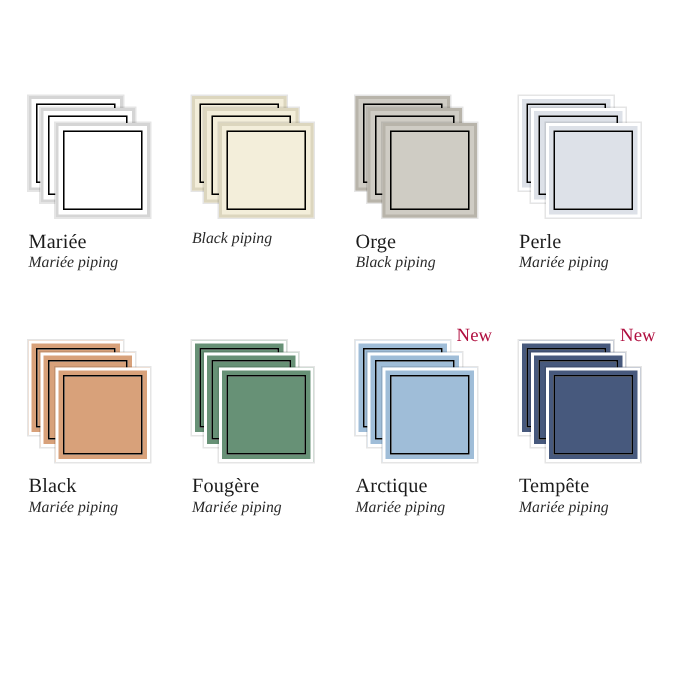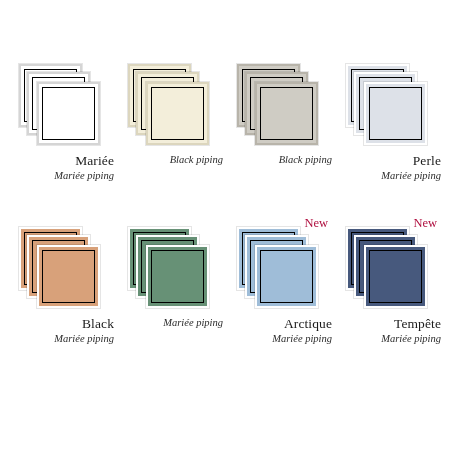--- a/index.html
+++ b/index.html
@@ -13,21 +13,20 @@
     font-family: "Liberation Serif", "DejaVu Serif", serif;
     overflow: hidden;
   }
 
   #swatch-board {
     position: relative;
     width: 450px;
     height: 450px;
     box-sizing: border-box;
     padding: 64px 4px 0 0;
-    text-align: right;
   }
 
   .swatch-grid {
     display: grid;
     grid-template-columns: repeat(4, 109px);
     grid-template-rows: 125px 125px;
     justify-content: center;
     row-gap: 38px;
   }
 
@@ -150,20 +149,21 @@
             <span style="position: absolute; inset: 3px; box-sizing: border-box; border: 1px solid rgb(179, 175, 164);"></span>
           </div>
       <div class="sq back1" style="background: rgb(207, 204, 196); border-width: 2px; border-style: solid; border-color: rgb(184, 180, 170); box-shadow: rgba(0, 0, 0, 0.1) 0px 0px 0px 1px; --line: #B3AFA4;">
             <span style="position: absolute; inset: 3px; box-sizing: border-box; border: 1px solid rgb(179, 175, 164);"></span>
           </div>
       <div class="sq front" style="background: rgb(207, 204, 196); border-width: 2px; border-style: solid; border-color: rgb(184, 180, 170); box-shadow: rgba(0, 0, 0, 0.1) 0px 0px 0px 1px; --line: #B3AFA4;">
             <span style="position: absolute; inset: 3px; box-sizing: border-box; border: 1px solid rgb(179, 175, 164);"></span>
           </div>
     </div>
     <div class="labels">
+      <div class="name">Orge</div>
       <div class="piping">Black piping</div>
     </div>
   </div>
 
   <div class="swatch-cell">
 
     <div class="stack">
       <div class="sq back2" style="background: rgb(221, 225, 232); border-width: 2px; border-style: solid; border-color: rgb(255, 255, 255); box-shadow: rgba(0, 0, 0, 0.1) 0px 0px 0px 1px; --line: #FFFFFF;">
             <span style="position: absolute; inset: 3px; box-sizing: border-box; border: 1px solid rgb(255, 255, 255);"></span>
           </div>
@@ -206,20 +206,21 @@
             <span style="position: absolute; inset: 3px; box-sizing: border-box; border: 1px solid rgb(255, 255, 255);"></span>
           </div>
       <div class="sq back1" style="background: rgb(103, 145, 118); border-width: 2px; border-style: solid; border-color: rgb(255, 255, 255); box-shadow: rgba(0, 0, 0, 0.1) 0px 0px 0px 1px; --line: #FFFFFF;">
             <span style="position: absolute; inset: 3px; box-sizing: border-box; border: 1px solid rgb(255, 255, 255);"></span>
           </div>
       <div class="sq front" style="background: rgb(103, 145, 118); border-width: 2px; border-style: solid; border-color: rgb(255, 255, 255); box-shadow: rgba(0, 0, 0, 0.1) 0px 0px 0px 1px; --line: #FFFFFF;">
             <span style="position: absolute; inset: 3px; box-sizing: border-box; border: 1px solid rgb(255, 255, 255);"></span>
           </div>
     </div>
     <div class="labels">
+      <div class="name">Fougère</div>
       <div class="piping">Mariée piping</div>
     </div>
   </div>
 
   <div class="swatch-cell">
     <div class="new-badge" style="color: rgb(176, 16, 64);">New</div>
     <div class="stack">
       <div class="sq back2" style="background: rgb(159, 189, 216); border-width: 2px; border-style: solid; border-color: rgb(255, 255, 255); box-shadow: rgba(0, 0, 0, 0.1) 0px 0px 0px 1px; --line: #FFFFFF;">
             <span style="position: absolute; inset: 3px; box-sizing: border-box; border: 1px solid rgb(255, 255, 255);"></span>
           </div>

